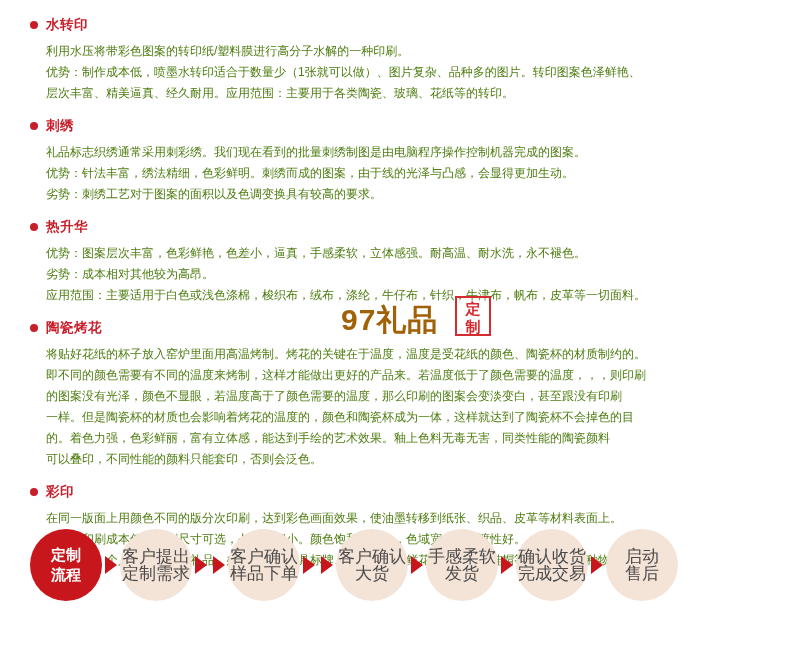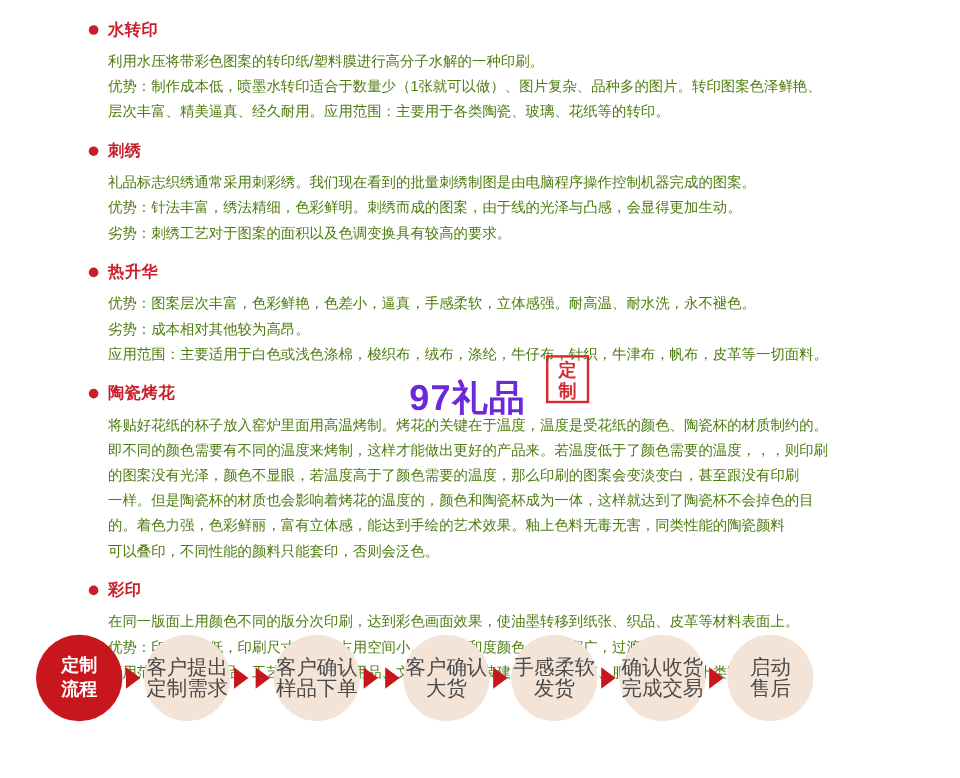--- a/index.html
+++ b/index.html
@@ -21,21 +21,20 @@
     height: 648px;
     padding: 0;
     box-sizing: border-box;
   }
 
   
   .section {
     position: relative;
     padding: 0 30px 0 30px;
     margin-bottom: 14px;
-    margin-left: 44px;
   }
   .sec-head {
     display: flex;
     align-items: center;
     margin-bottom: 7px;
   }
   .bullet {
     width: 8px;
     height: 8px;
     border-radius: 50%;
@@ -66,24 +65,24 @@
     left: 341px;
     top: 296px;
     width: 150px;
     height: 54px;
     pointer-events: none;
     z-index: 5;
   }
   .wm-text {
     position: absolute;
     left: 0;
-    top: 16px;
+    top: 4px;
     font-size: 30px;
     font-weight: bold;
-    color: #6d28d9;
+    color: #a16207;
     letter-spacing: 1px;
     font-family: "Liberation Sans", sans-serif;
   }
   .wm-box {
     position: absolute;
     right: 0;
     top: 0;
     width: 36px;
     height: 40px;
     border: 2px solid #d42c30;

